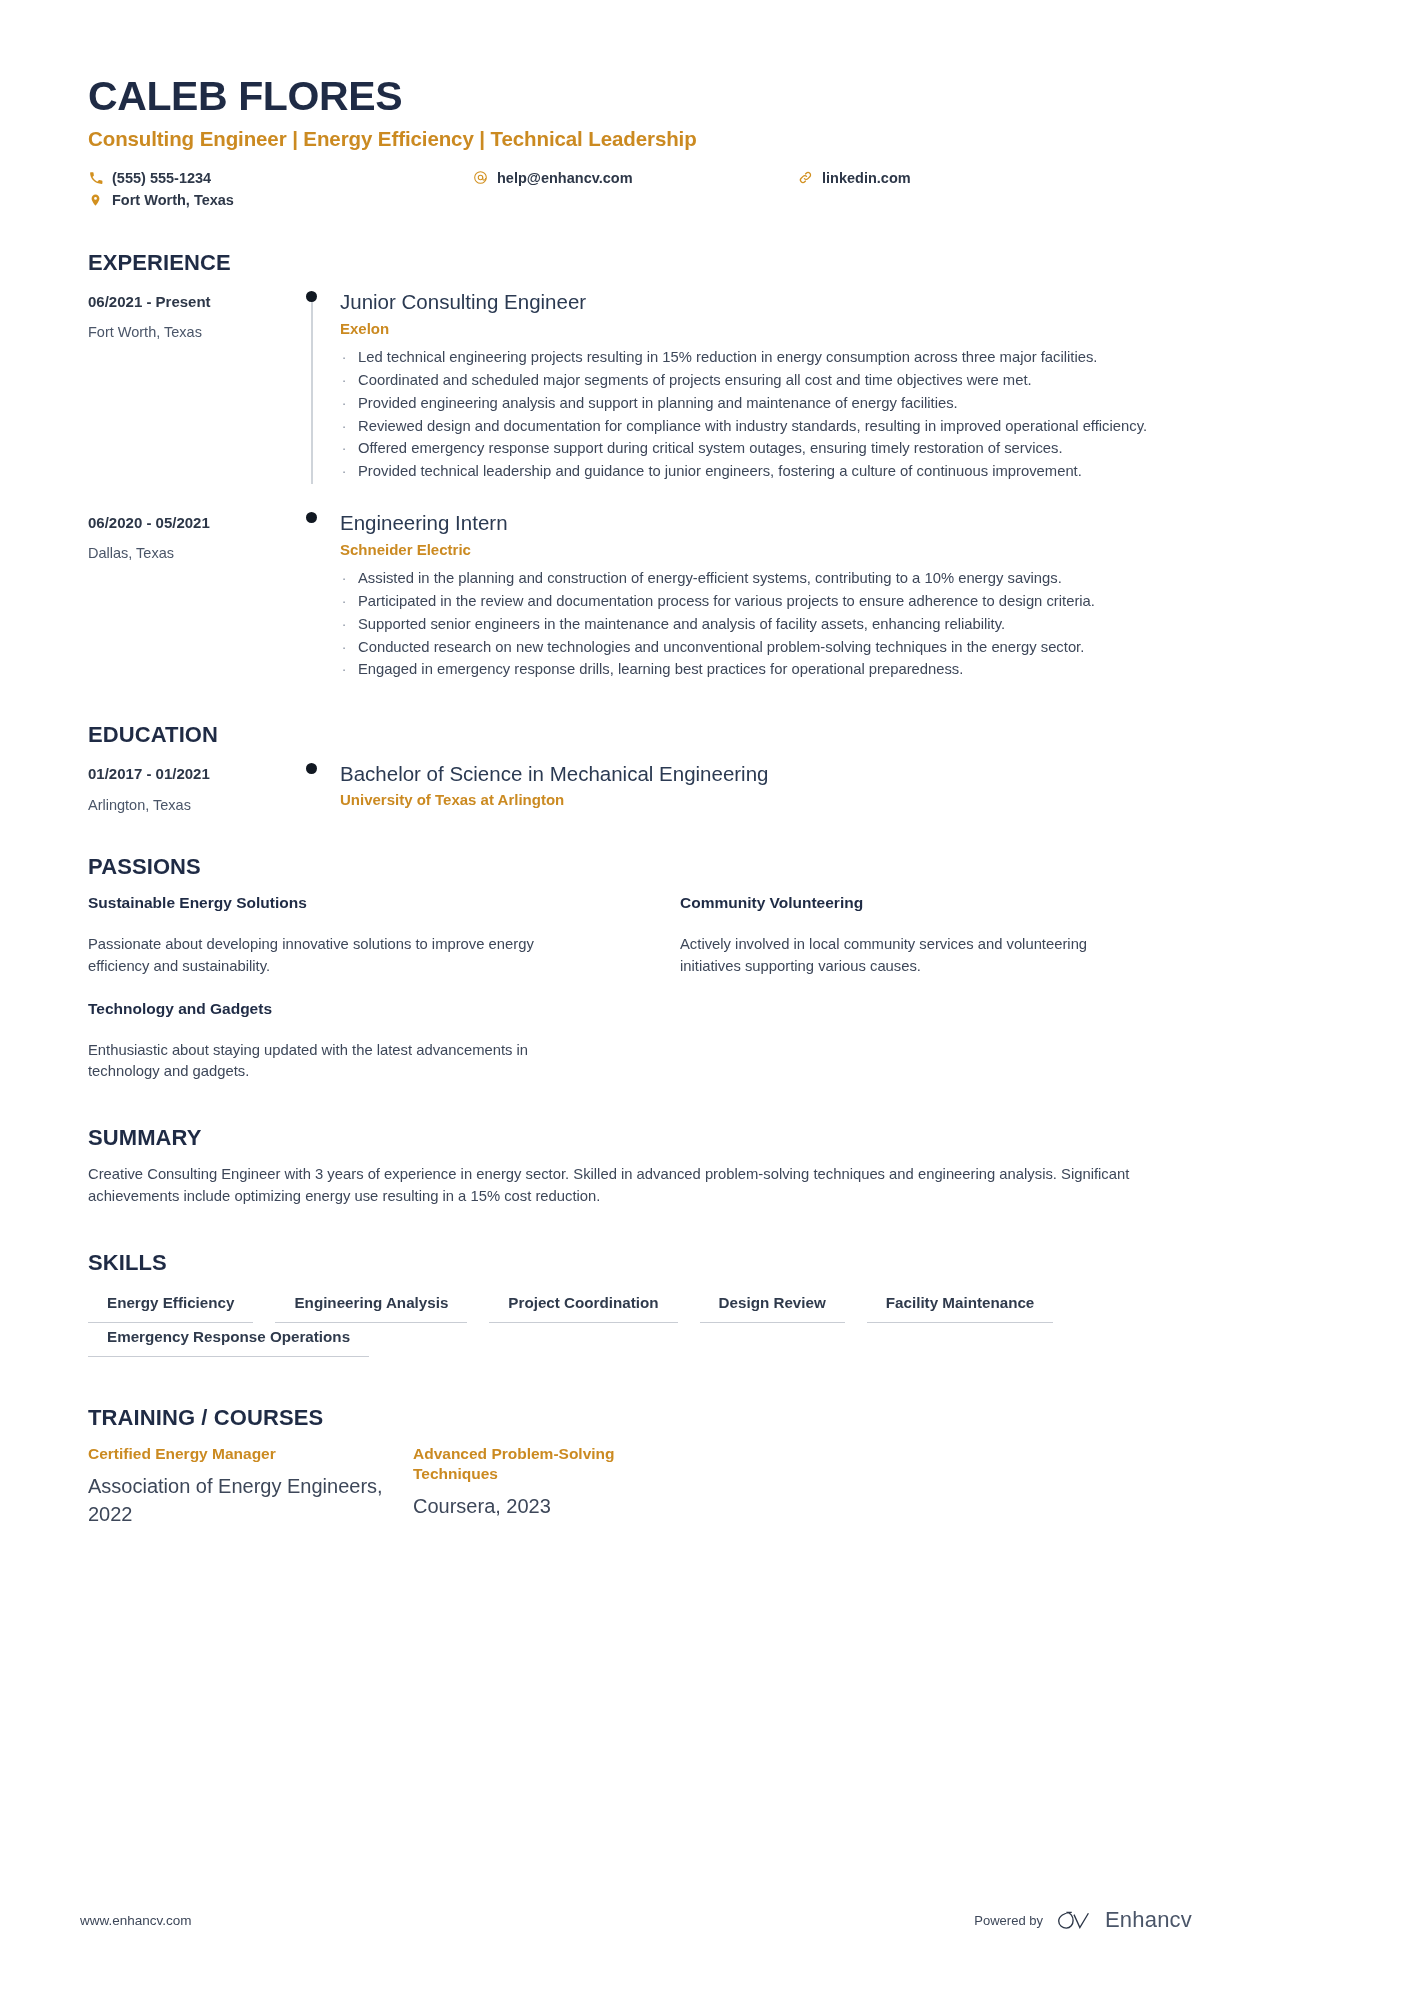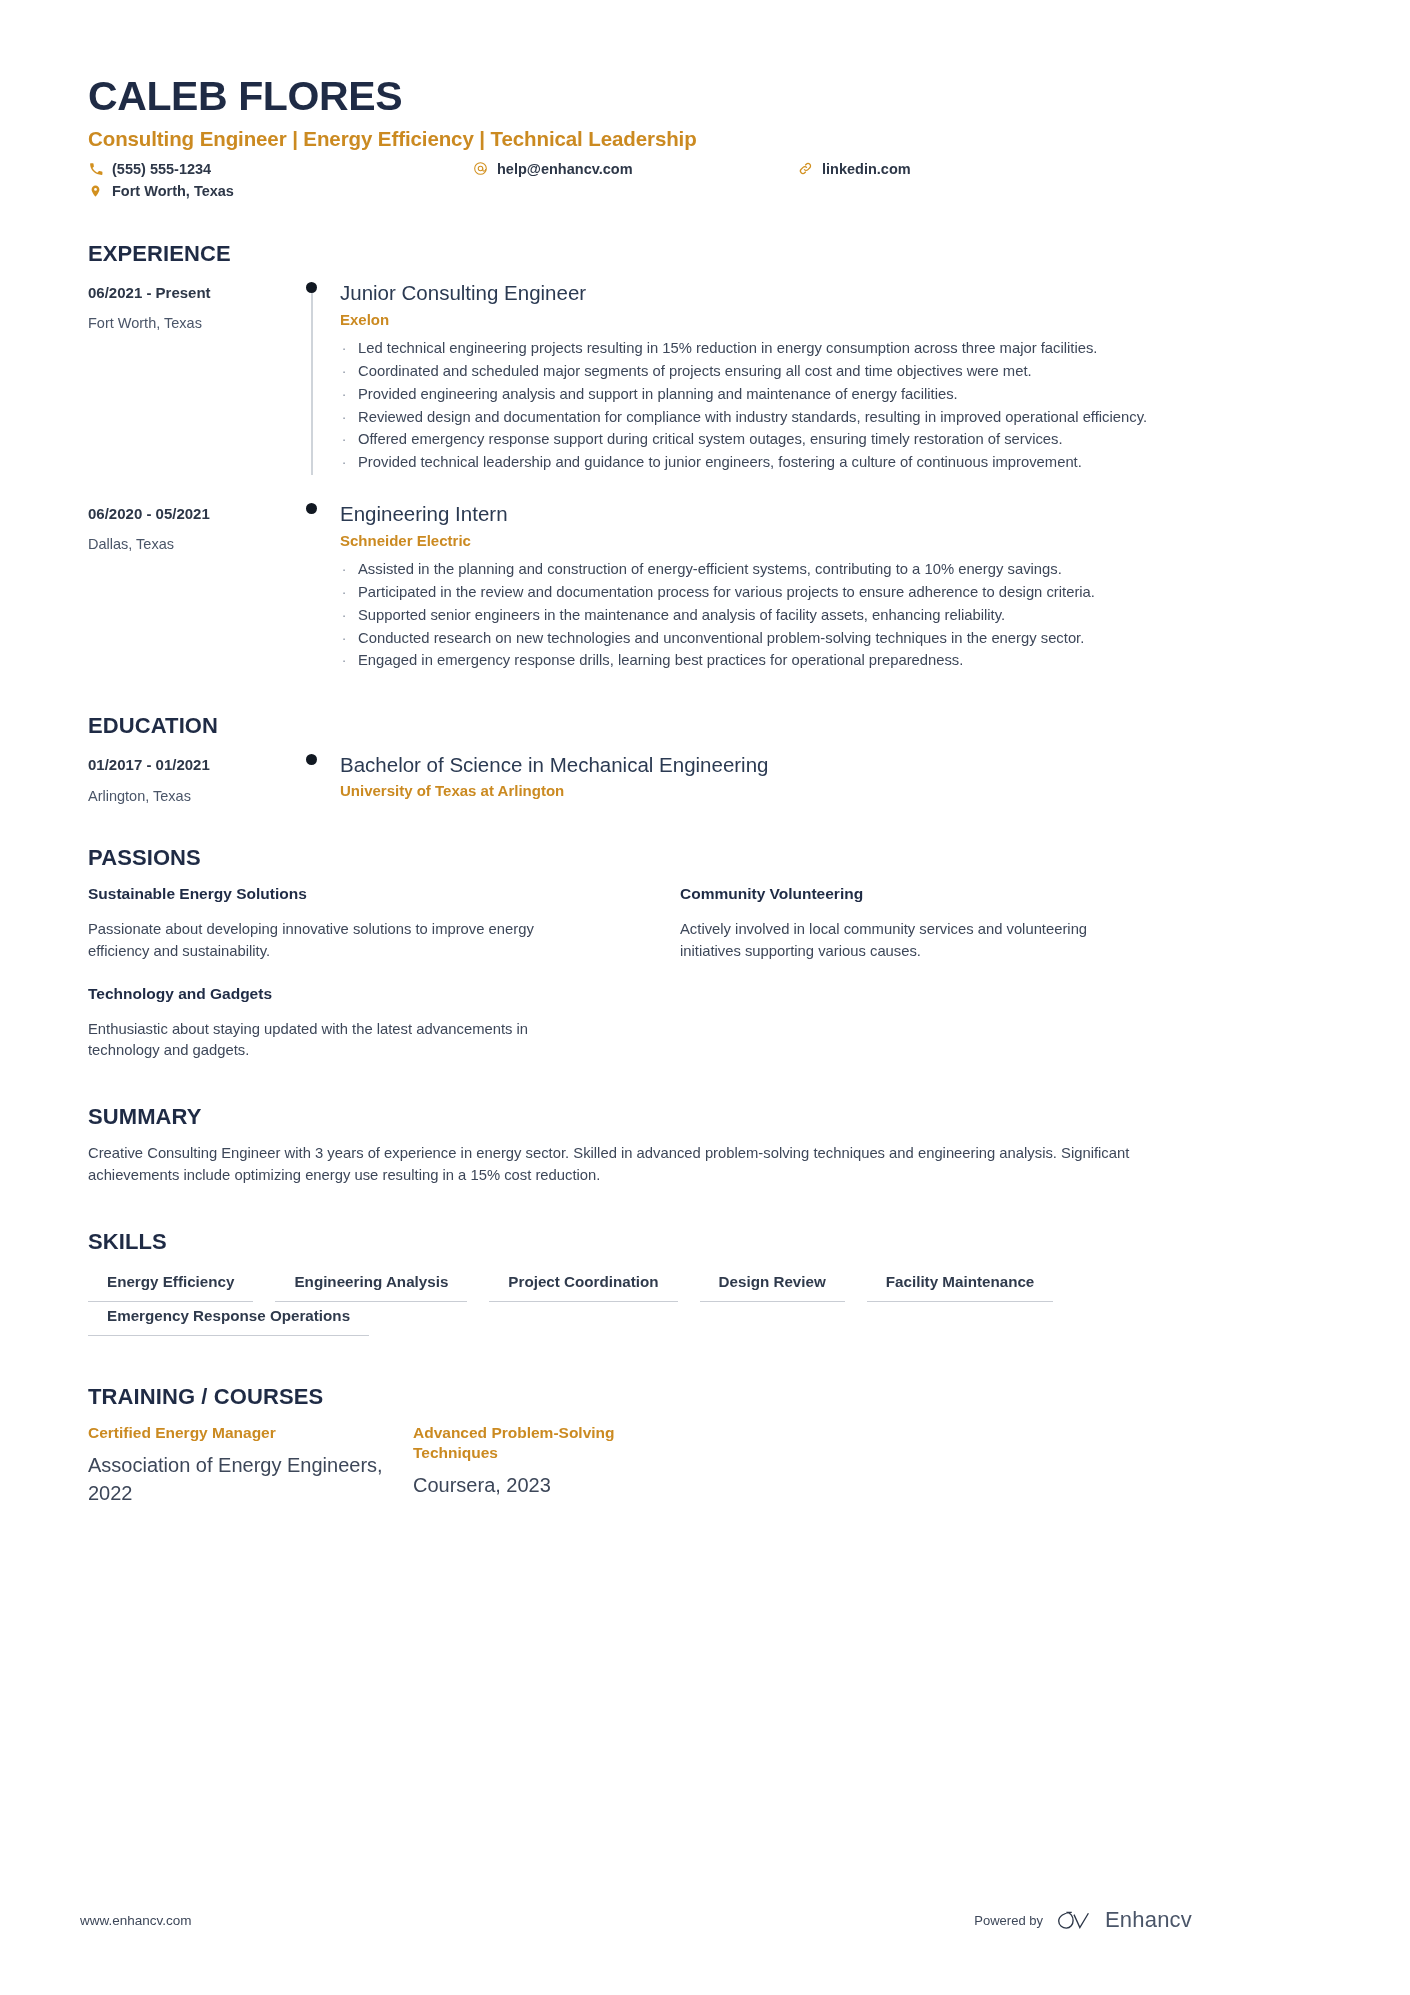--- a/index.html
+++ b/index.html
@@ -37,21 +37,21 @@
   .headline {
     margin-top: 8px;
     font-size: 20.5px;
     font-weight: 700;
     color: #cb8a21;
     letter-spacing: -0.1px;
     line-height: 1.25;
   }
 
   .contact-grid {
-    margin-top: 9px;
+    margin-top: 18px;
     display: grid;
     grid-template-columns: 385px 325px auto;
     row-gap: 6px;
     column-gap: 0;
   }
 
   .contact-item {
     display: flex;
     align-items: center;
     gap: 9px;
@@ -184,21 +184,21 @@
   }
 
   .passion-title {
     font-size: 15.5px;
     font-weight: 700;
     color: #1f2b45;
     line-height: 1.3;
   }
 
   .passion-desc {
-    margin-top: 14px;
+    margin-top: 20px;
     font-size: 14.8px;
     line-height: 1.48;
     color: #3d4759;
     max-width: 470px;
   }
 
   
   .summary-text {
     font-size: 14.8px;
     line-height: 1.48;

